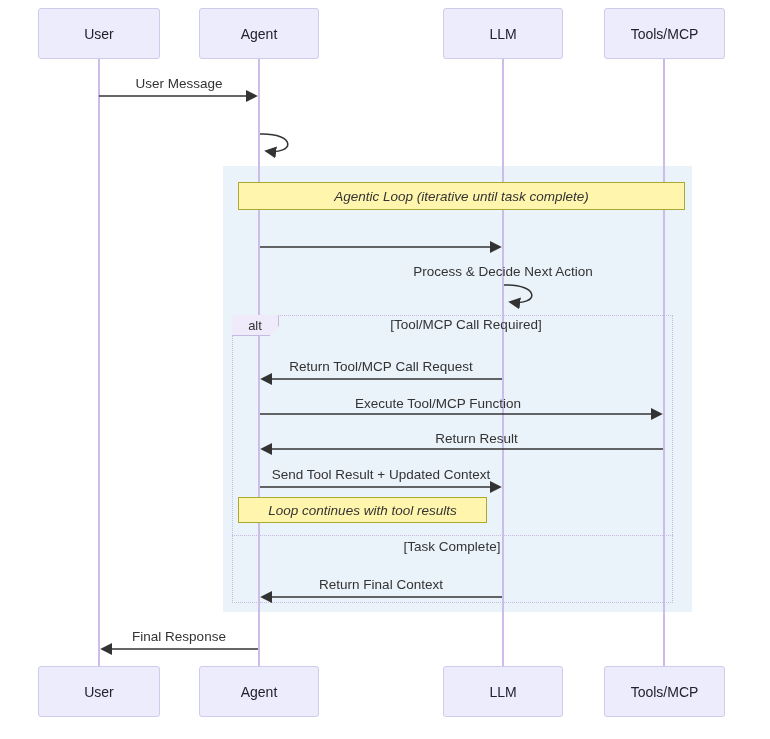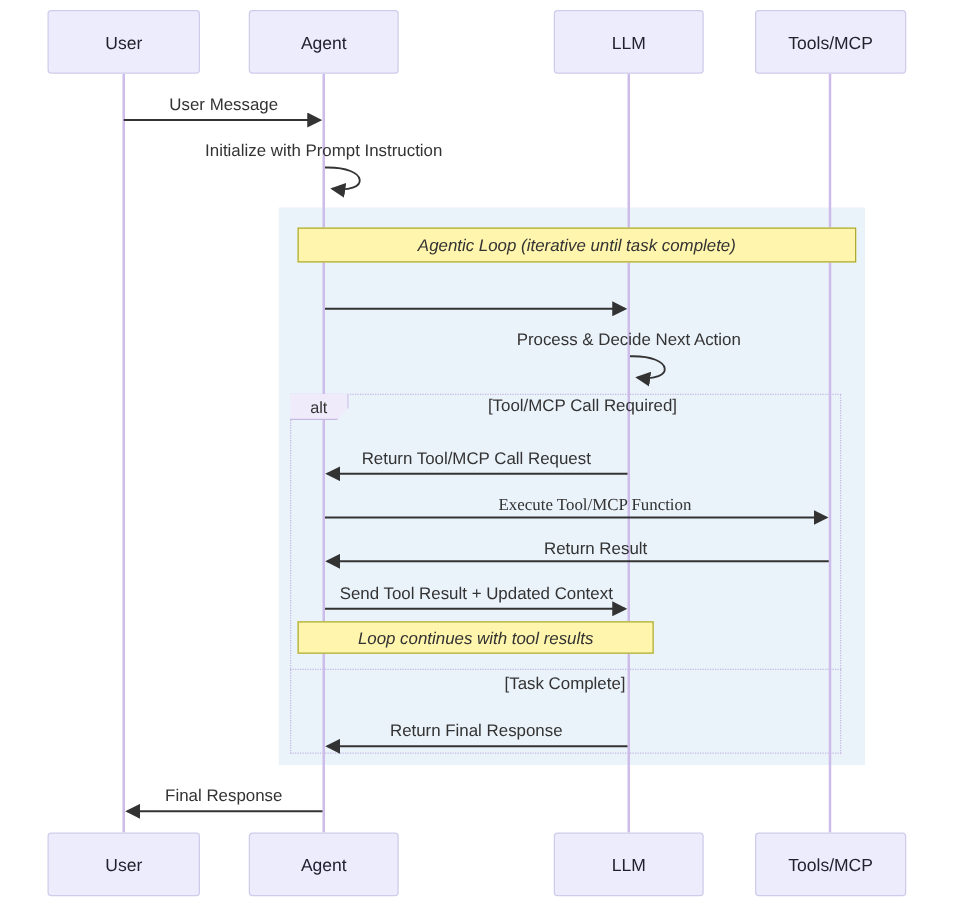--- a/index.html
+++ b/index.html
@@ -51,31 +51,30 @@
       <line x1="502" y1="379" x2="262" y2="379" marker-end="url(#ah)"></line>
       <line x1="260" y1="414" x2="661" y2="414" marker-end="url(#ah)"></line>
       <line x1="663" y1="449" x2="262" y2="449" marker-end="url(#ah)"></line>
       <line x1="260" y1="487" x2="500" y2="487" marker-end="url(#ah)"></line>
       <line x1="502" y1="597" x2="262" y2="597" marker-end="url(#ah)"></line>
       <line x1="258" y1="649" x2="102" y2="649" marker-end="url(#ah)"></line>
     </g>
   </svg>
 
   <div class="msg" style="left:179px;top:76px;">User Message</div>
-  <div class="msg" style="left:259px;top:113px;">Initialize with Prompt Instruction</div>
   <div class="msg" style="left:503px;top:264px;">Process &amp; Decide Next Action</div>
   <div class="msg" style="left:381px;top:359px;">Return Tool/MCP Call Request</div>
-  <div class="msg" style="left:476px;top:396px;font-family:Liberation Serif, serif;">Execute Tool/MCP Function</div>
+  <div class="msg" style="left:438px;top:396px;">Execute Tool/MCP Function</div>
   <div class="msg" style="left:461px;top:431px;padding-left:31px;">Return Result</div>
   <div class="msg" style="left:381px;top:467px;">Send Tool Result + Updated Context</div>
-  <div class="msg" style="left:381px;top:577px;">Return Final Response</div>
+  <div class="msg" style="left:381px;top:577px;">Return Final Context</div>
   <div class="msg" style="left:179px;top:629px;">Final Response</div>
 
   <div class="note" style="left:238px;top:182px;width:447px;height:28px;">Agentic Loop (iterative until task complete)</div>
-  <div class="note" style="left:238px;top:497px;width:285px;height:26px;">Loop continues with tool results</div>
+  <div class="note" style="left:238px;top:497px;width:249px;height:26px;">Loop continues with tool results</div>
 
   <div class="alt-label">alt</div>
   <div class="guard" style="left:466px;top:317px;">[Tool/MCP Call Required]</div>
   <div class="guard" style="left:452px;top:539px;">[Task Complete]</div>
 
   <div class="actor" style="left:38px;top:8px;width:122px;">User</div>
   <div class="actor" style="left:199px;top:8px;">Agent</div>
   <div class="actor" style="left:443px;top:8px;">LLM</div>
   <div class="actor" style="left:604px;top:8px;width:121px;">Tools/MCP</div>
 

